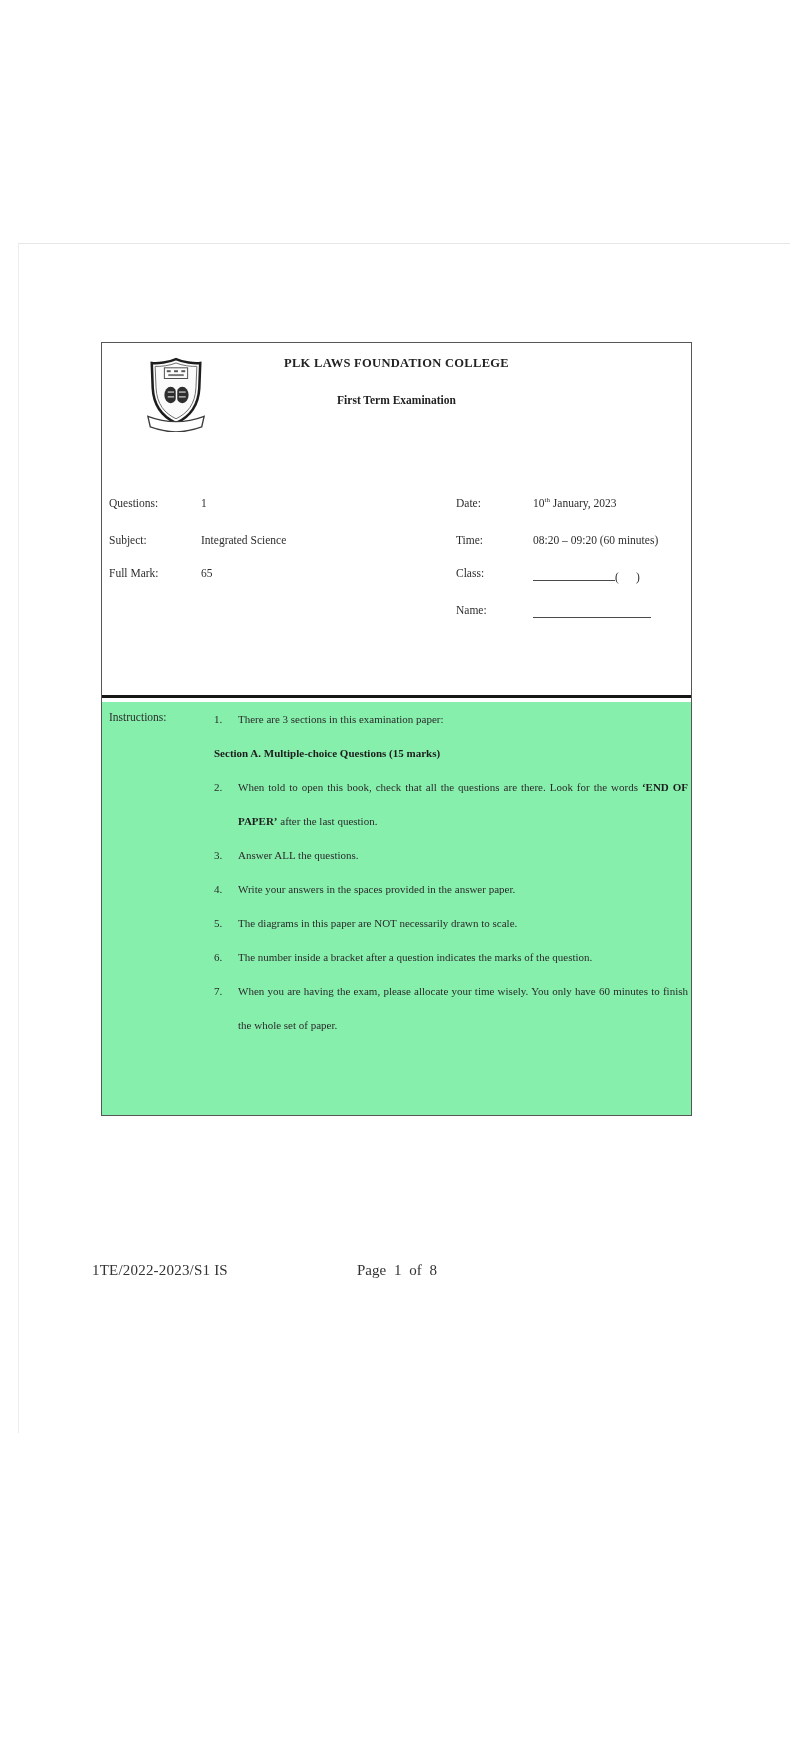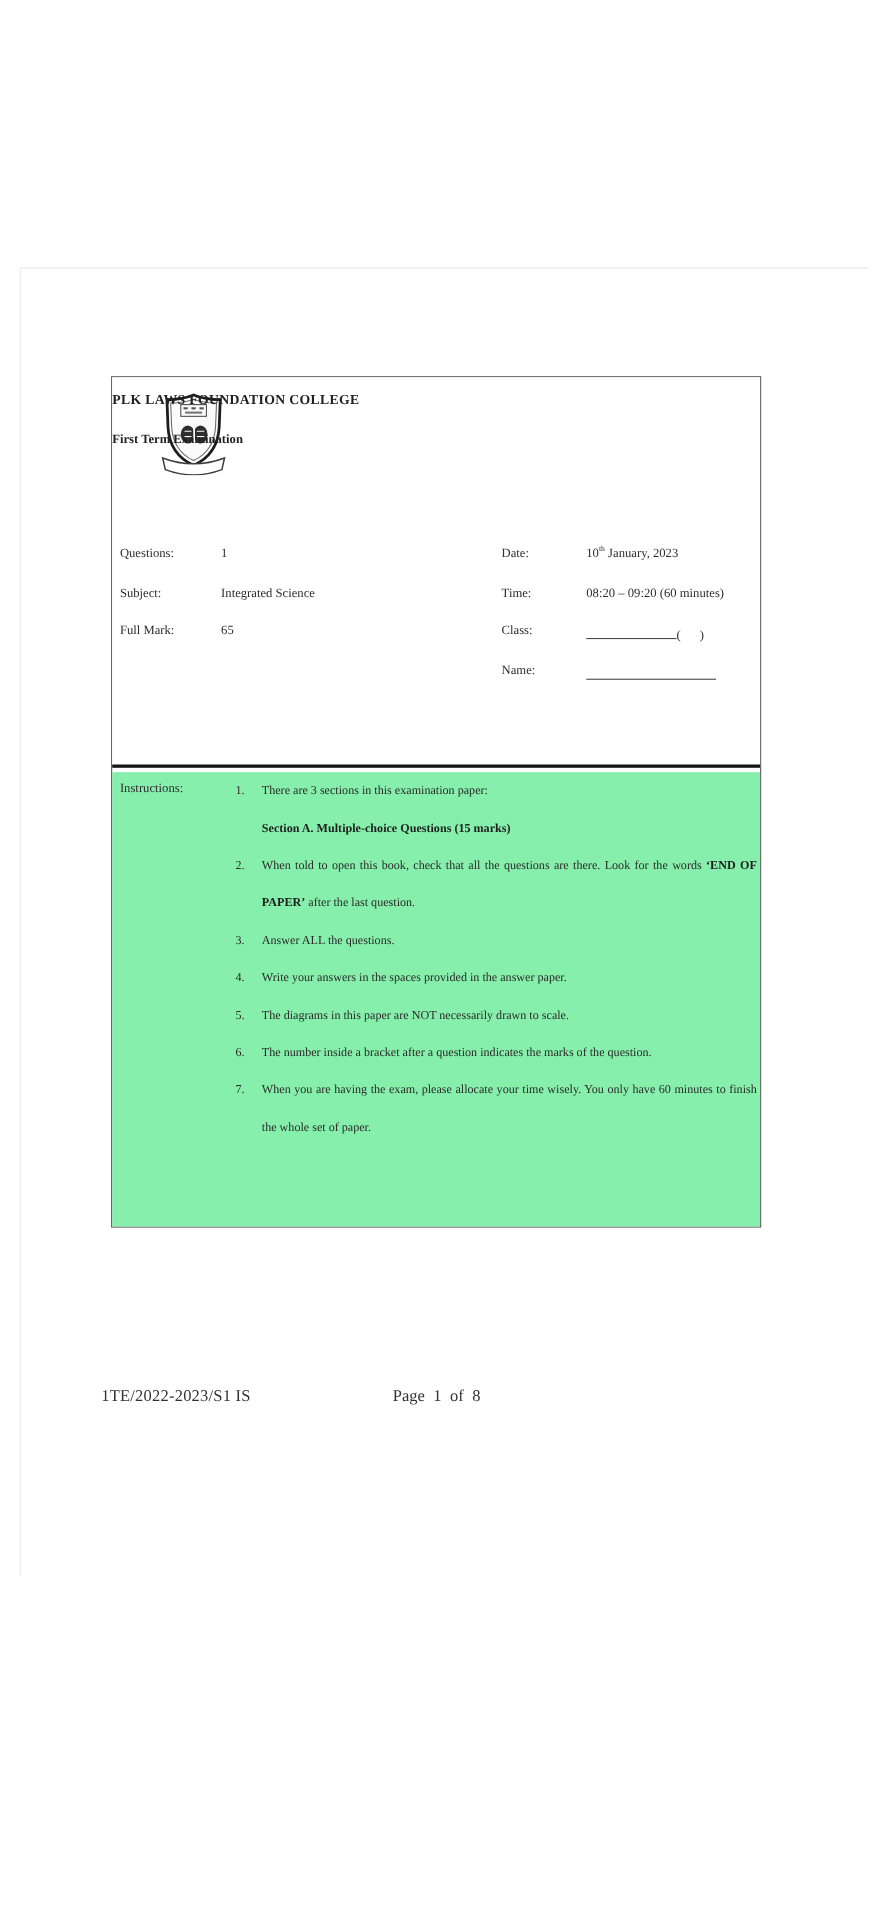--- a/index.html
+++ b/index.html
@@ -10,42 +10,42 @@
   .edge{position:absolute;background:#e7e7e7}
   #edge-top{left:18px;top:243px;width:772px;height:1px}
   #edge-left{left:18px;top:243px;width:1px;height:1190px;background:#ededed}
 
   
   #exam-box{position:absolute;left:101px;top:342px;width:589px;border:1px solid #565656}
   #head-cell{position:relative;height:352px;border-bottom:3px solid #161616;background:#fff}
   #ins-cell{position:relative;height:413px;background:#86efac}
 
   
-  .ct{position:absolute;left:0;width:100%;text-align:left;font-weight:bold;color:#222;white-space:pre}
+  .ct{position:absolute;left:0;width:100%;text-align:center;font-weight:bold;color:#222;white-space:pre}
   #title-school{top:13px;font-size:12.5px;letter-spacing:.3px}
   #title-exam{top:51px;font-size:11.5px}
   #title-year{top:90px;font-size:11.5px}
   #logo{position:absolute;left:42px;top:13px;width:64px;height:76px}
 
   
   .cell{position:absolute;font-size:11.5px;white-space:pre;color:#2d2d2d}
   .lab-l{left:7px}.val-l{left:99px}.lab-r{left:354px}.val-r{left:431px}
   .r1{top:154px}.r2{top:191px}.r3{top:224px}.r4{top:261px}
   sup.ord{font-size:7px;line-height:0}
   .blank{display:inline-block;border-bottom:1px solid #4a4a4a;height:13px;vertical-align:baseline}
   .blank-class{width:82px}.blank-name{width:118px}
   .bracket{white-space:pre}
 
   
   #ins-label{position:absolute;left:7px;top:9px;font-size:11.5px}
   #ins-list{margin:4px 3px 0 112px;line-height:34px;font-size:11px;color:#2b2b2b}
   .ins-row{display:flex}
   .ins-num{flex:none;width:24px}
   .ins-text{flex:1;text-align:justify}
-  .ins-sec{font-weight:bold;margin-left:24px;color:#1d1d1d}
+  .ins-sec{font-weight:bold;color:#1d1d1d}
   .ins-text b{color:#1d1d1d}
 
   
   .foot{position:absolute;font-size:15px;color:#333;white-space:pre}
   #foot-code{left:92px;top:1262px;letter-spacing:.2px}
   #foot-page{left:357px;top:1262px;word-spacing:4px}
 </style>
 </head>
 <body>
 

